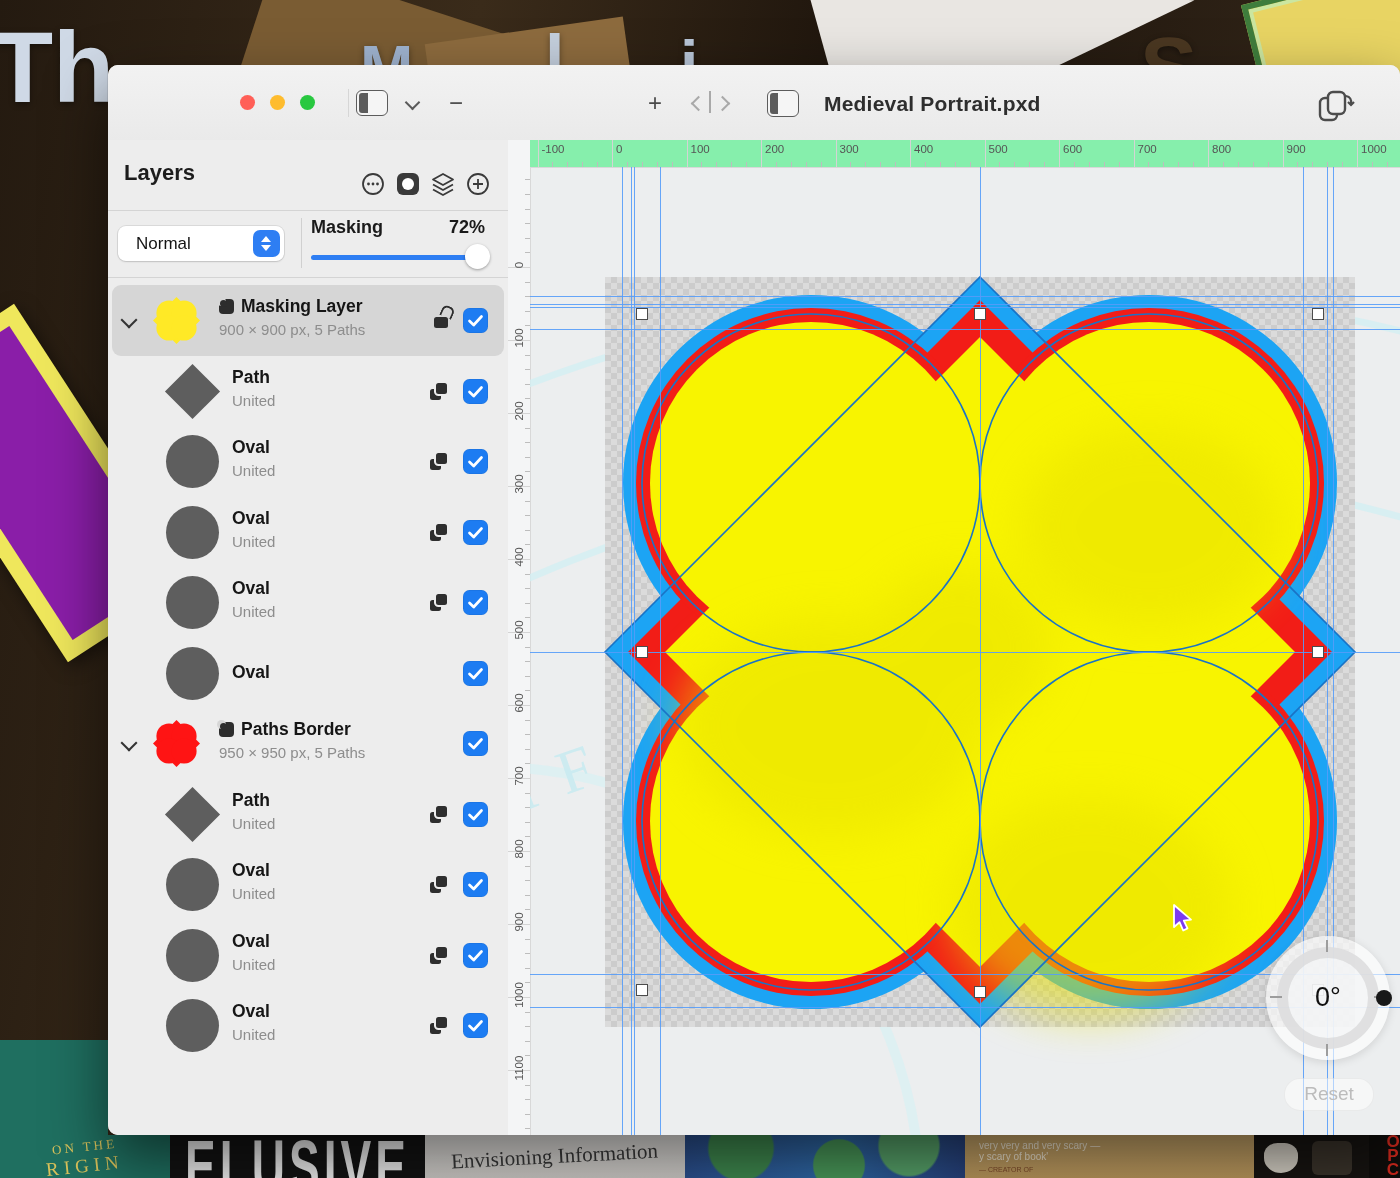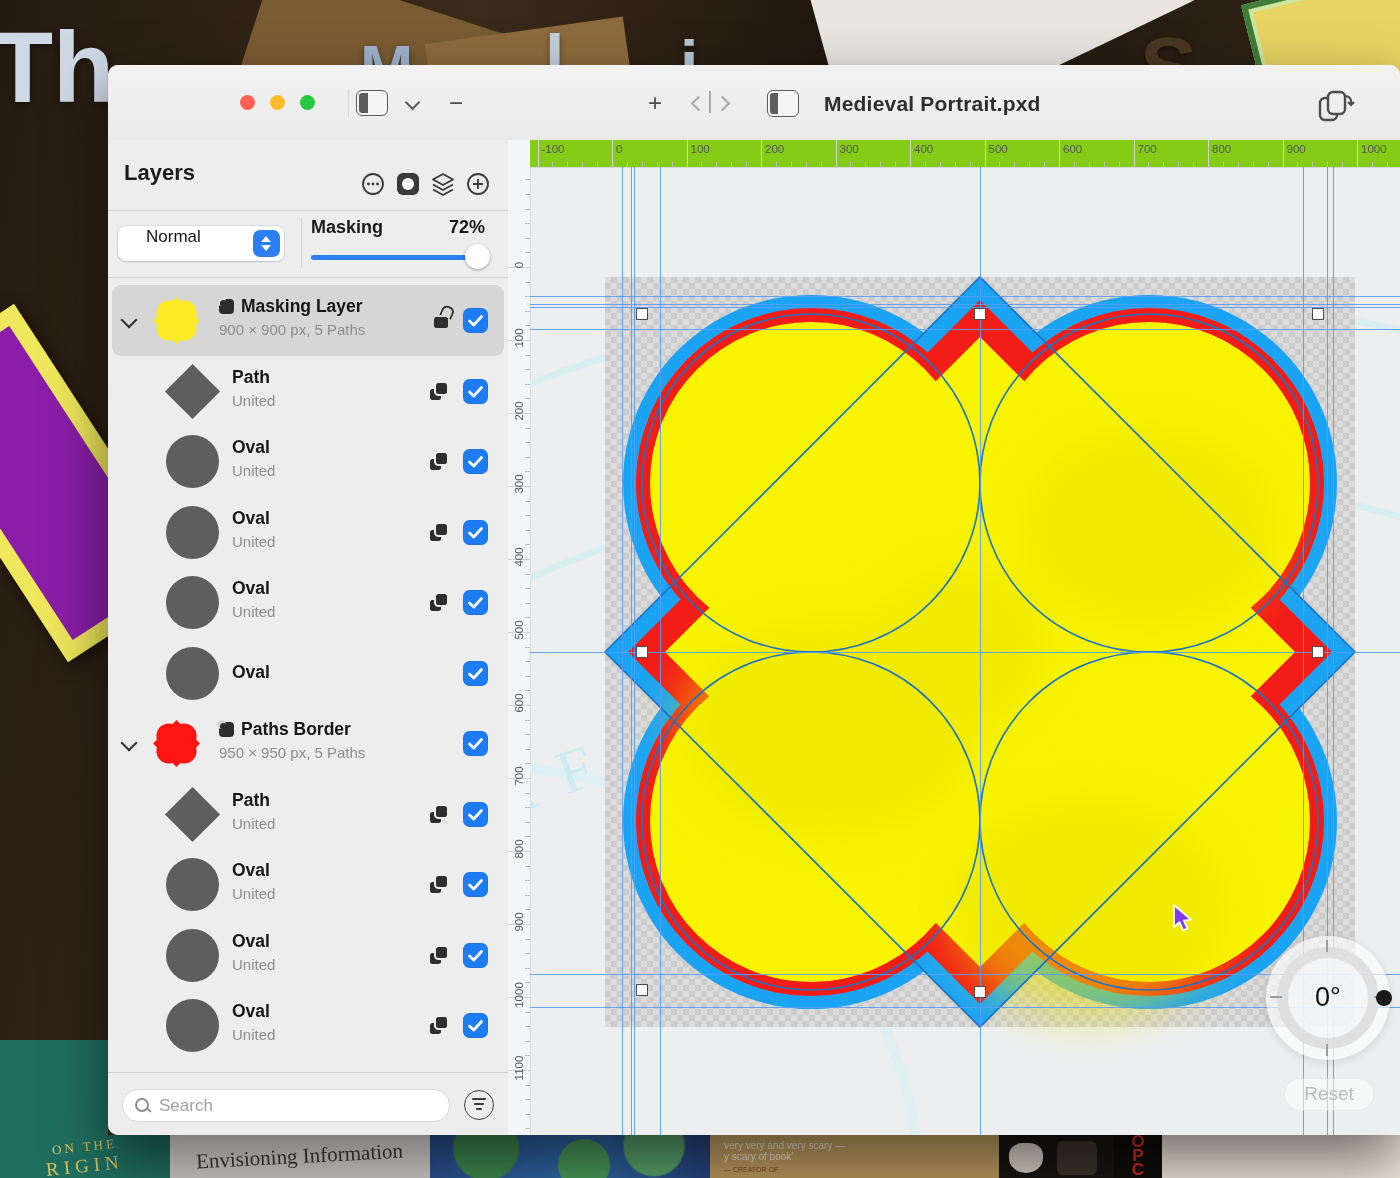--- a/index.html
+++ b/index.html
@@ -29,21 +29,21 @@
   #doctitle{position:absolute;left:716px;top:90px;font-size:21px;font-weight:bold;color:#2e2e2e;letter-spacing:.2px;}
   #gridicon{position:absolute;left:1278px;top:89px;width:27px;height:27px;display:grid;grid-template-columns:12px 12px;grid-template-rows:12px 12px;gap:3px;}
   #gridicon div{background:#fff;border-radius:2.5px;box-shadow:0 1px 2px rgba(0,0,0,.2);}
   
   #panel{position:absolute;left:0;top:75px;width:400px;bottom:0;background:#ededed;border-right:1px solid #c7c7c7;}
   #panel-header{position:absolute;left:0;top:0;right:0;height:70px;border-bottom:1px solid #d4d4d4;}
   #panel-title{position:absolute;left:16px;top:20px;font-size:22px;font-weight:bold;color:#1c1c1c;}
   .hicon{position:absolute;top:31px;width:26px;height:26px;}
   #blendrow{position:absolute;left:0;top:70px;right:0;height:67px;border-bottom:1px solid #d4d4d4;}
   #blendpop{position:absolute;left:10px;top:16px;width:166px;height:35px;background:#fff;border-radius:8px;box-shadow:0 0 0 1px rgba(0,0,0,.08),0 1px 2px rgba(0,0,0,.12);}
-  #blendlabel{position:absolute;left:18px;top:1px;font-size:17px;color:#141414;margin-left:10px;}
+  #blendlabel{position:absolute;left:18px;top:8px;font-size:17px;color:#141414;}
   #stepper{position:absolute;right:4px;top:4px;width:27px;height:27px;border-radius:7px;background:#2e7ef3;}
   #stepper .up{position:absolute;left:8px;top:6px;width:0;height:0;border-left:5.5px solid transparent;border-right:5.5px solid transparent;border-bottom:6px solid #fff;}
   #stepper .dn{position:absolute;left:8px;bottom:6px;width:0;height:0;border-left:5.5px solid transparent;border-right:5.5px solid transparent;border-top:6px solid #fff;}
   #blenddiv{position:absolute;left:193px;top:8px;width:1px;height:50px;background:#d0d0d0;}
   #opacitylabel{position:absolute;left:203px;top:7px;font-size:18px;font-weight:bold;color:#1a1a1a;}
   #opacityvalue{position:absolute;right:23px;top:7px;font-size:18px;font-weight:bold;color:#1a1a1a;}
   #otrack{position:absolute;left:203px;top:45px;width:174px;height:5px;border-radius:3px;background:#2e7ef3;}
   #oknob{position:absolute;left:357px;top:34px;width:25px;height:25px;border-radius:50%;background:#fff;box-shadow:0 1px 3px rgba(0,0,0,.35);}
   #layerlist{position:absolute;left:0;top:137px;right:0;bottom:62px;padding-top:8px;overflow:hidden;}
   .lrow{position:relative;height:70.5px;margin:0 4px;border-radius:9px;}
@@ -73,21 +73,21 @@
   #searchfield{position:absolute;left:14px;top:16px;width:326px;height:31px;background:#fff;border:1px solid #d9d9d9;border-radius:16px;}
   #searchfield .mag{position:absolute;left:12px;top:8px;width:10px;height:10px;border:2px solid #8f8f8f;border-radius:50%;}
   #searchfield .mag:after{content:"";position:absolute;left:9px;top:9px;width:6px;height:2px;background:#8f8f8f;transform:rotate(45deg);border-radius:1px;}
   #searchfield input{position:absolute;left:34px;top:3px;width:280px;height:24px;border:none;outline:none;font-size:17px;color:#333;background:transparent;font-family:"Liberation Sans",sans-serif;}
   #searchfield input::placeholder{color:#a0a0a0;}
   #filtericon{position:absolute;right:14px;top:17px;width:28px;height:28px;border:1.8px solid #3d3d3d;border-radius:50%;}
   #filtericon i{position:absolute;left:50%;background:#3d3d3d;height:2px;transform:translateX(-50%);border-radius:1px;}
   
   #canvasarea{position:absolute;left:400px;top:75px;right:0;bottom:0;background:#eceeef;}
   #rcorner{position:absolute;left:0;top:0;width:22px;height:27px;background:#f4f5f6;border-right:1px solid #d8d8d8;border-bottom:1px solid #d8d8d8;}
-  #rtop{position:absolute;left:22px;top:0;right:0;height:27px;background:#84cc16;border-bottom:1px solid #d8d8d8;overflow:hidden;}
+  #rtop{position:absolute;left:22px;top:0;right:0;height:27px;background:#86efac;border-bottom:1px solid #d8d8d8;overflow:hidden;}
   #rleft{position:absolute;left:0;top:27px;width:22px;bottom:0;background:#f4f5f6;border-right:1px solid #d8d8d8;overflow:hidden;}
   .tickv{position:absolute;top:0;width:1px;height:27px;background:#d4d4d4;}
   .tickvm{position:absolute;bottom:0;width:1px;height:5px;background:#bdbdbd;}
   .ticklbl{position:absolute;top:3px;font-size:11.5px;color:#555;}
   .tickh{position:absolute;left:0;width:22px;height:1px;background:#d4d4d4;}
   .tickhm{position:absolute;right:0;width:5px;height:1px;background:#bdbdbd;}
   .ticklbl-v{position:absolute;left:-5px;width:32px;text-align:center;font-size:11.5px;color:#555;transform:rotate(-90deg);}
   #viewport{position:absolute;left:22px;top:27px;right:0;bottom:0;overflow:hidden;}
   #checker{position:absolute;left:75px;top:110px;width:750px;height:750px;
            background:repeating-conic-gradient(#cccccc 0% 25%,#dbdbdb 0% 50%);background-size:12px 12px;}
@@ -123,20 +123,23 @@
     <div class="inner"></div>
 
   </div>
   <div id="teal-book"></div>
 
   <div id="bookstrip">
     <div class="bbook" style="width:170px;background:#1f6f60;flex-direction:column;align-items:center;">
       <div style="color:#d9c25a;font-family:'Liberation Serif',serif;font-size:13px;letter-spacing:3px;margin-top:4px;transform:rotate(-6deg);">ON THE</div>
       <div style="color:#d9c25a;font-family:'Liberation Serif',serif;font-size:19px;letter-spacing:5px;transform:rotate(-6deg);">RIGIN</div>
     </div>
+    <div class="bbook" style="width:255px;background:#131313;align-items:center;justify-content:center;">
+      <span style="color:#efefef;font-size:46px;font-weight:bold;letter-spacing:4px;transform:scaleY(1.6) translateY(6px);">ELUSIVE</span>
+    </div>
     <div class="bbook" style="width:260px;background:linear-gradient(#e9e7e4,#cfccc8);align-items:center;justify-content:center;">
       <span style="color:#3a3a3a;font-family:'Liberation Serif',serif;font-size:21px;transform:rotate(-3deg);">Envisioning Information</span>
     </div>
     <div class="bbook" style="width:280px;background:radial-gradient(circle at 20% 30%,#3f8a4f 0 14%,transparent 15%),radial-gradient(circle at 55% 70%,#4a9a5a 0 16%,transparent 17%),radial-gradient(circle at 80% 25%,#57a36a 0 13%,transparent 14%),linear-gradient(100deg,#2b4f8e,#2f6aa8 55%,#27417c);"></div>
     <div class="bbook" style="width:275px;background:linear-gradient(#c9a76a,#b9955a);flex-direction:column;padding:5px 0 0 14px;">
       <span style="color:#f3ead6;font-size:10px;">very very and very scary —</span>
       <span style="color:#f3ead6;font-size:10px;">y scary of book'</span>
       <span style="color:#7e4a2a;font-size:7px;margin-top:4px;">— CREATOR OF</span>
     </div>
     <div class="bbook" style="width:115px;background:#181512;">
@@ -432,31 +435,20 @@
           <span class="united">
             <i class="b"></i>
             <i class="f"></i>
           </span>
           <span class="cbox"><svg width="25" height="25" viewBox="0 0 25 25">
   <path d="M6.5 13 L10.7 17 L18.5 8.5" fill="none" stroke="#fff" stroke-width="2.7" stroke-linecap="round" stroke-linejoin="round"></path>
             </svg></span>
         </div>
       </div>
 
-    <div id="searchbar">
-      <div id="searchfield">
-        <span class="mag"></span>
-        <input placeholder="Search" style="">
-      </div>
-      <div id="filtericon">
-        <i style="top:7px;width:14px;"></i>
-          <i style="top:12px;width:10px;"></i>
-          <i style="top:17px;width:6px;"></i>
-      </div>
-    </div>
   </div>
 
   <div id="canvasarea">
     <div id="rcorner"></div>
     <div id="rtop">
         <div class="tickvm" style="left: 7.5px;"></div>
         <div class="tickvm" style="left: 22.4px;"></div>
         <div class="tickvm" style="left: 37.3px;"></div>
         <div class="tickvm" style="left: 52.2px;"></div>
         <div class="tickvm" style="left: 67.1px;"></div>

